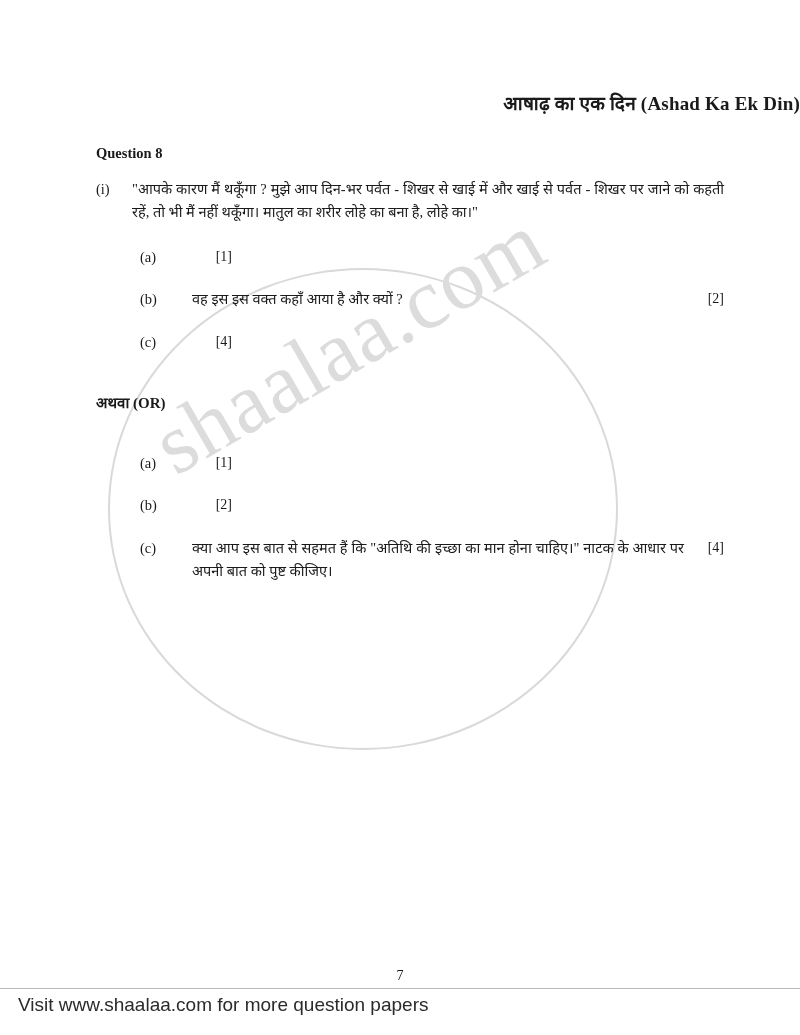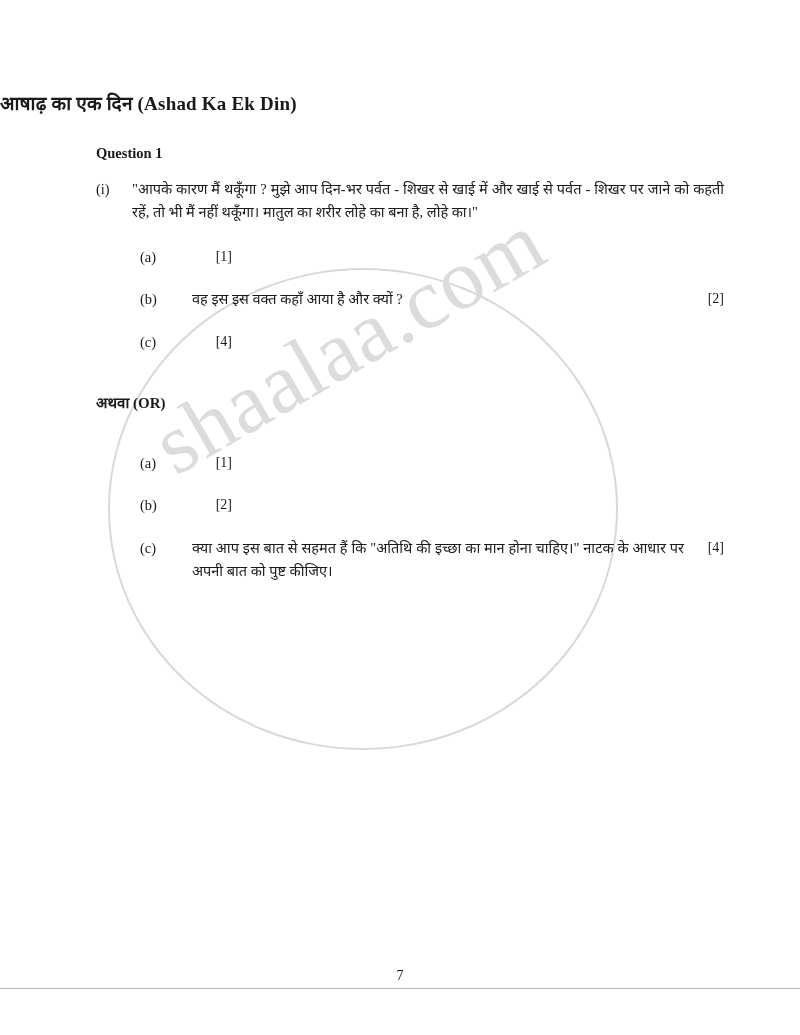--- a/index.html
+++ b/index.html
@@ -55,21 +55,21 @@
     font-weight: 400;
   }
 
   
   .content {
     position: relative;
     z-index: 10;
     padding: 0;
   }
   .doc-title {
-    text-align: left;
+    text-align: right;
     font-size: 19px;
     font-weight: bold;
     margin: 0;
     padding-top: 90px;
     letter-spacing: 0.2px;
   }
   .question-heading {
     position: absolute;
     left: 96px;
     top: 145px;
@@ -162,21 +162,21 @@
 
   <div class="watermark">
     <div class="ring"></div>
     <div class="wm-text">shaalaa.com</div>
   </div>
 
   <div class="content">
 
     <div class="doc-title">आषाढ़ का एक दिन (Ashad Ka Ek Din)</div>
 
-    <div class="question-heading">Question 1</div>
+    <div class="question-heading">Question 8</div>
 
     <div class="block" style="top:178px;">
       <div class="row">
         <div class="marker roman">(i)</div>
         <div class="body-text hi">"आपके कारण मैं थकूँगा ? मुझे आप दिन-भर पर्वत - शिखर से खाई में और खाई से पर्वत - शिखर पर जाने को कहती रहें, तो भी मैं नहीं थकूँगा। मातुल का शरीर लोहे का बना है, लोहे का।"</div>
       </div>
 
       <div class="row sub-row" style="margin-top:22px;">
         <div class="marker alpha">(a)</div>
         <div class="marks">[1]</div>
@@ -214,14 +214,15 @@
         <div class="marker alpha">(c)</div>
         <div class="body-text hi">क्या आप इस बात से सहमत हैं कि "अतिथि की इच्छा का मान होना चाहिए।" नाटक के आधार पर अपनी बात को पुष्ट कीजिए।</div>
         <div class="marks">[4]</div>
       </div>
     </div>
 
   </div>
 
   <div class="page-number">7</div>
   <div class="footer-bar"></div>
+  <div class="footer-text">Visit www.shaalaa.com for more question papers</div>
 
 </div>
 
 </body></html>

